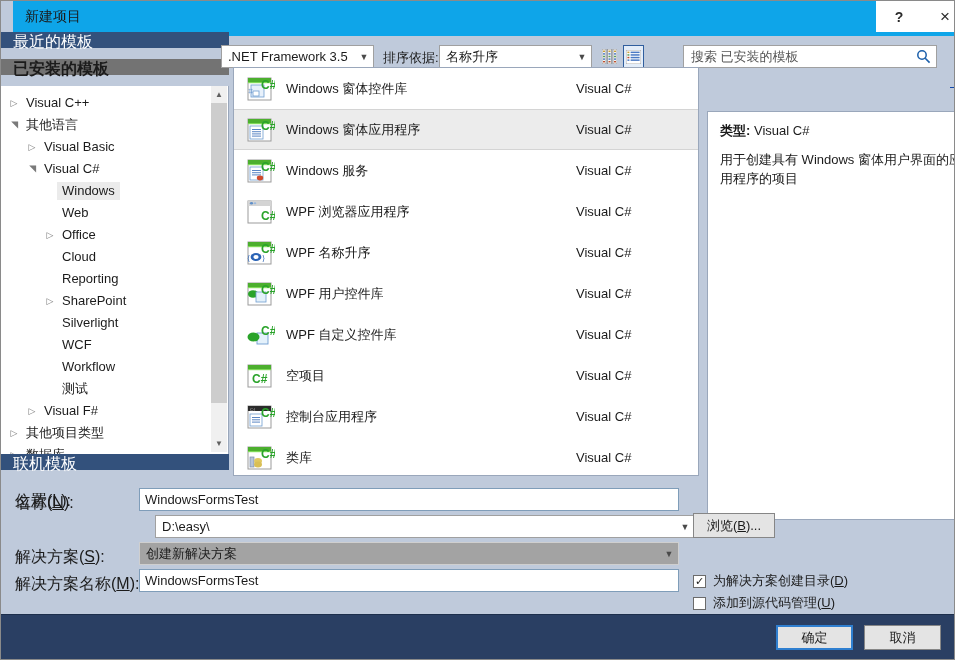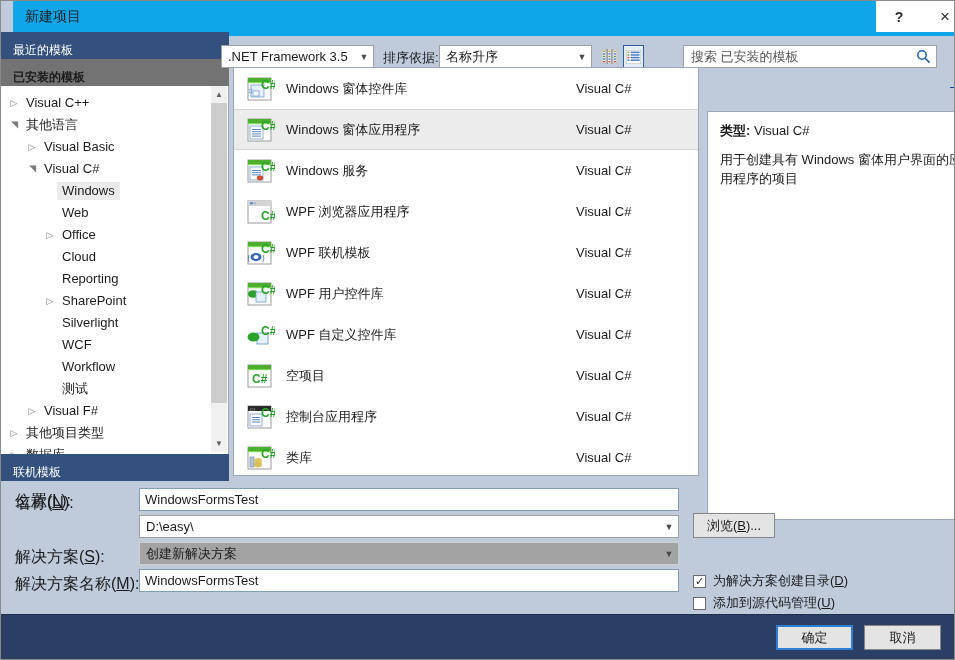--- a/index.html
+++ b/index.html
@@ -50,26 +50,26 @@
     background: #ffffff;
   }
   .tb-help { right: 46px; font-weight: bold; font-size: 14px; }
   .tb-close { right: 0; font-size: 17px; }
 
   
   .band {
     position: absolute;
     left: 0;
     width: 228px;
-    height: 27px;
-    display: flex;
-    align-items: flex-end;
+    height: 16px;
+    display: flex;
+    align-items: flex-start;
     box-sizing: border-box;
     padding-left: 12px;
-    font-size: 12px;
+    font-size: 16px;
   }
   .band-recent {
     top: 31px;
     background: #33517c;
     color: #ffffff;
   }
   .band-installed {
     top: 58px;
     background: #737373;
     color: #1b1b1b;
@@ -638,21 +638,21 @@
             <rect x="3" y="4" width="23" height="22" fill="#ffffff" stroke="#9b9b9b" stroke-width="1"></rect>
             <rect x="3" y="4" width="23" height="4" fill="#4caf2e"></rect>
             <rect x="3" y="8" width="23" height="1.2" fill="#7ed957"></rect>
             <ellipse cx="11" cy="19" rx="5.4" ry="4.050000000000001" fill="#2b63b5"></ellipse>
             <ellipse cx="11" cy="19" rx="2.6" ry="1.9500000000000002" fill="#ffffff"></ellipse>
             <text x="2" y="23" fill="#2b63b5" font-size="8" font-family="Liberation Sans, sans-serif" font-weight="normal">⟨</text>
             <text x="17" y="23" fill="#2b63b5" font-size="8" font-family="Liberation Sans, sans-serif" font-weight="normal">⟩</text>
             <text x="16" y="15" fill="#2aa32a" font-size="12" font-family="Liberation Sans, sans-serif" font-weight="bold">C#</text>
           </svg>
         </div>
-        <div class="tpl-name">WPF 联机模板</div>
+        <div class="tpl-name">WPF 名称升序</div>
         <div class="tpl-lang">Visual C#</div>
       </div>
       <div class="tpl-row">
         <div class="tpl-icon">
           <svg width="30" height="30" viewBox="0 0 30 30">
             <rect x="3" y="4" width="23" height="22" fill="#ffffff" stroke="#9b9b9b" stroke-width="1"></rect>
             <rect x="3" y="4" width="23" height="4" fill="#4caf2e"></rect>
             <rect x="3" y="8" width="23" height="1.2" fill="#7ed957"></rect>
             <ellipse cx="8" cy="15" rx="5" ry="3.75" fill="#2aa32a"></ellipse>
             <rect x="11" y="13" width="10" height="10" fill="#e4f1fb" stroke="#6f9dd0" stroke-width="0.8"></rect>
@@ -730,21 +730,21 @@
   <div class="form-label" style="left:14px; top:492px;">
     <span>名称(</span><u>N</u><span>):</span>
   </div>
   <div class="form-input" style="left:138px; top:487px; width:540px;">
     <span>WindowsFormsTest</span>
   </div>
 
   <div class="form-label" style="left:14px; top:490px;">
     <span>位置(</span><u>L</u><span>):</span>
   </div>
-  <div class="form-combo" style="left:138px; top:514px; width:540px;">
+  <div class="form-combo" style="left:154px; top:514px; width:540px;">
     <span class="ctext">D:\easy\</span>
     <span class="carrow">▼</span>
   </div>
 
   <div class="form-label" style="left:14px; top:546px;">
     <span>解决方案(</span><u>S</u><span>):</span>
   </div>
   <div class="form-combo flat" style="left:138px; top:541px; width:540px;">
     <span class="ctext">创建新解决方案</span>
     <span class="carrow">▼</span>

